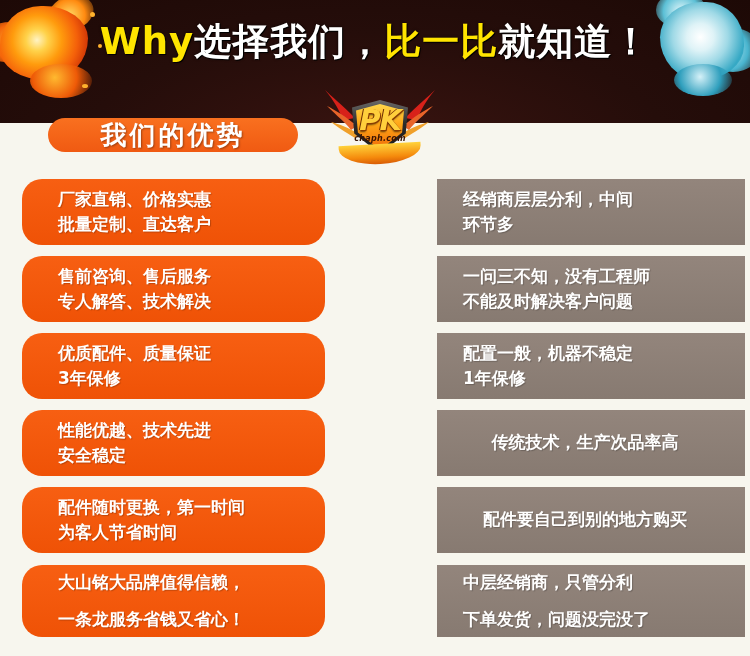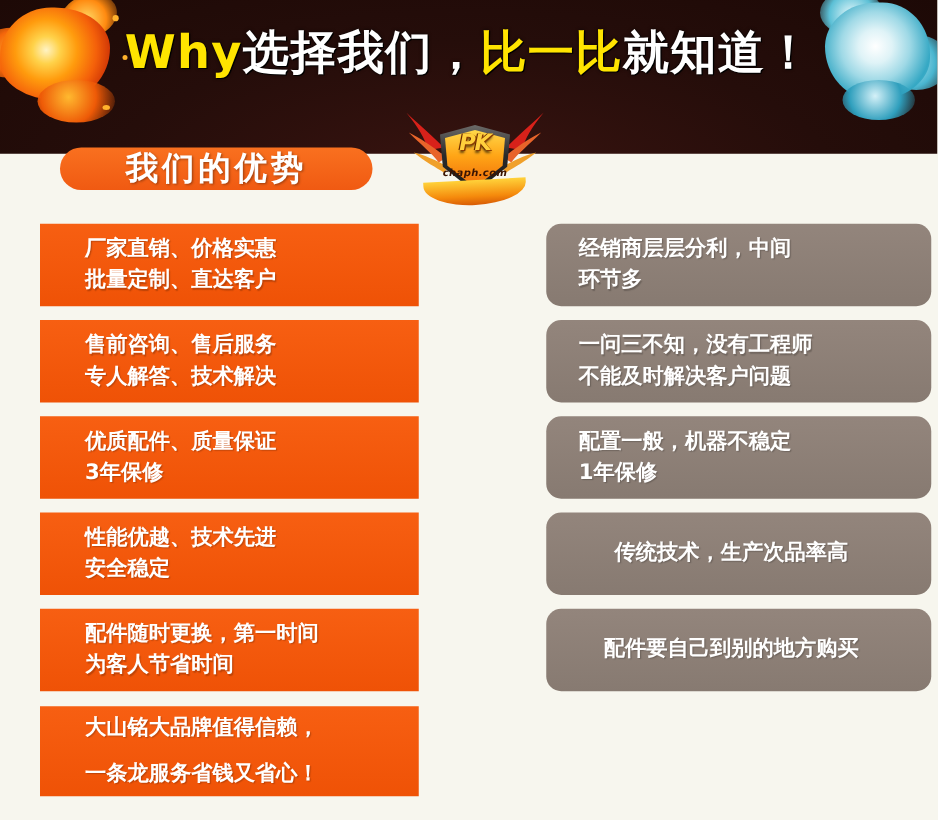--- a/index.html
+++ b/index.html
@@ -148,21 +148,21 @@
     width: 48px; height: 46px;
     background: linear-gradient(180deg, #ffd84a 0%, #ffa516 45%, #ef6a09 100%);
     clip-path: polygon(50% 0%, 100% 14%, 96% 62%, 50% 100%, 4% 62%, 0% 14%);
   }
   .pk-letters {
     position: absolute;
     left: 31px; top: 18px;
     width: 48px;
     text-align: center;
     font-family: "DejaVu Sans", sans-serif;
-    font-size: 18px;
+    font-size: 29px;
     font-weight: bold;
     font-style: italic;
     color: #ffcf3c;
     text-shadow: 1px 1px 0 #8a3c02, -1px 0 0 #6a2a01, 0 2px 2px rgba(0,0,0,.6);
     letter-spacing: -1px;
     line-height: 1;
   }
   .pk-sub {
     position: absolute;
     left: 20px; top: 46px;
@@ -235,35 +235,35 @@
     justify-content: center;
     box-sizing: border-box;
     font-family: "DejaVu Sans", "Liberation Sans", sans-serif;
     font-size: 17px;
     font-weight: bold;
     color: #ffffff;
     line-height: 1.48;
     text-shadow: 1px 1px 1px rgba(0,0,0,.22);
   }
   .cell-left {
-    left: 32px;
+    left: 22px;
     width: 303px;
     padding-left: 36px;
     padding-right: 27px;
     background: #f4540b;
     background: linear-gradient(180deg, #f75f12 0%, #ef5206 100%);
+    border-radius: 20px;
   }
   .cell-right {
     left: 437px;
     width: 308px;
     padding-left: 26px;
     padding-right: 10px;
     background: #8c7f76;
     background: linear-gradient(180deg, #93857c 0%, #877a71 100%);
-    border-radius: 12px;
   }
   .cell.centered { padding-left: 0; padding-right: 12px; align-items: center; text-align: center; }
   .cell .line { display: block; white-space: nowrap; }
 
   
   .row.tall .cell { height: 72px; top: 4px; gap: 12px; }
 </style>
 </head>
 <body>
 
@@ -364,16 +364,20 @@
       <div class="cell cell-right centered">
         <span class="line">配件要自己到别的地方购买</span>
       </div>
     </div>
 
     <div class="row tall">
       <div class="cell cell-left">
         <span class="line">大山铭大品牌值得信赖，</span>
         <span class="line">一条龙服务省钱又省心！</span>
       </div>
+      <div class="cell cell-right">
+        <span class="line">中层经销商，只管分利</span>
+        <span class="line">下单发货，问题没完没了</span>
+      </div>
     </div>
 
   </div>
 </div>
 
 </body></html>

